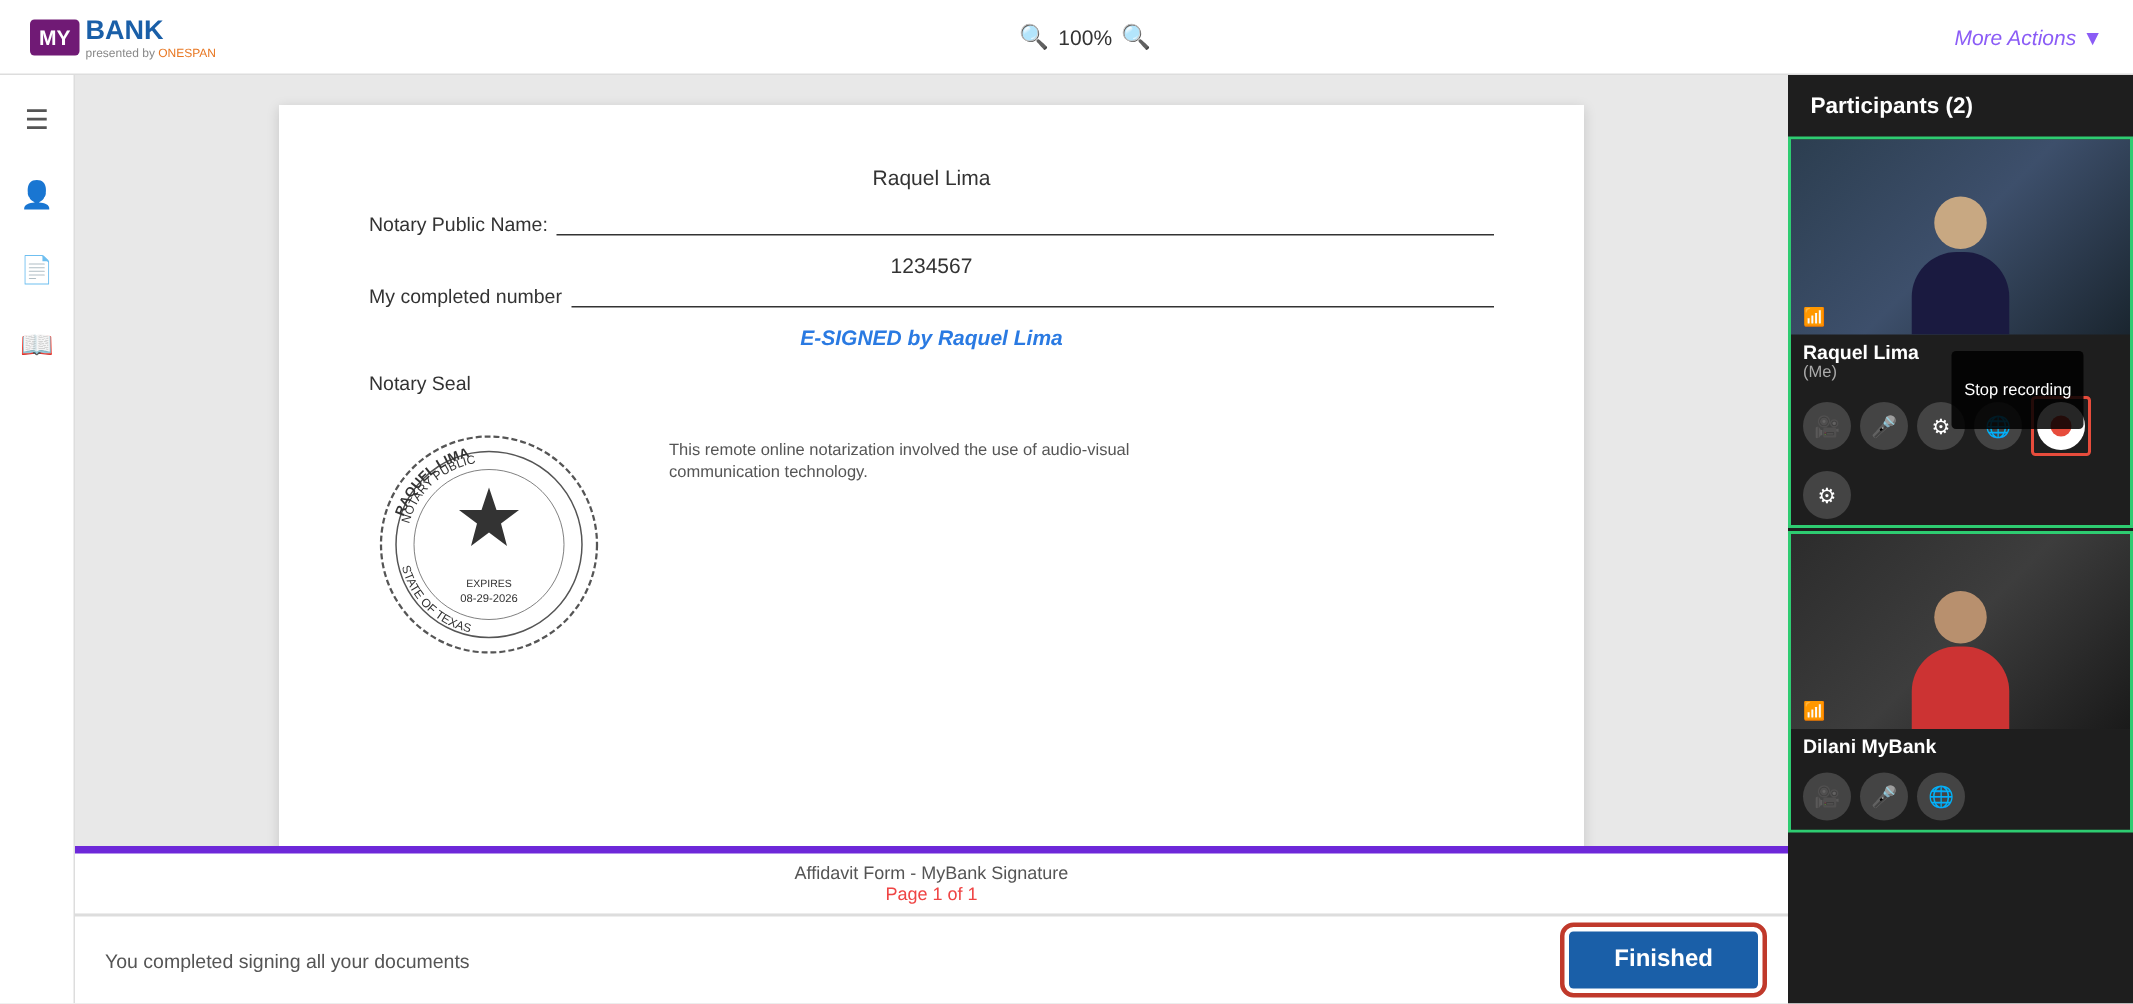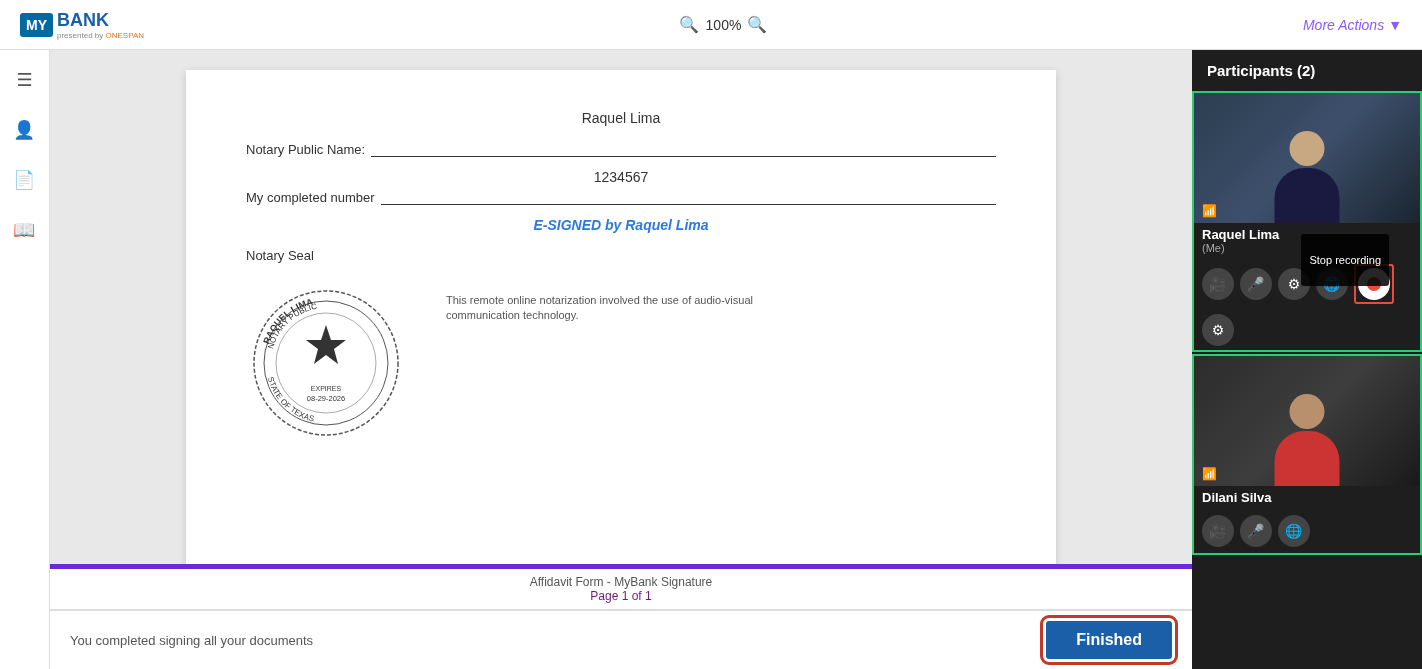--- a/index.html
+++ b/index.html
@@ -12,21 +12,21 @@
       display: flex;
       align-items: center;
       justify-content: space-between;
       border-bottom: 1px solid #ddd;
       padding: 0 20px;
       flex-shrink: 0;
       z-index: 10;
     }
     .topbar-left { display: flex; align-items: center; }
     .logo-container { display: flex; align-items: center; gap: 4px; }
-    .logo-my { background: #0369a1; color: #fff; font-weight: bold; font-size: 14px; padding: 4px 6px; border-radius: 3px; }
+    .logo-my { background: #701a75; color: #fff; font-weight: bold; font-size: 14px; padding: 4px 6px; border-radius: 3px; }
     .logo-bank { color: #1a5fa8; font-weight: bold; font-size: 18px; }
     .logo-subtitle { font-size: 8px; color: #888; display: block; }
     .logo-onespan { color: #e87722; font-size: 8px; }
 
     .topbar-center { display: flex; align-items: center; gap: 8px; }
     .zoom-level { display: flex; align-items: center; gap: 6px; }
     .zoom-icon { color: #555; font-size: 16px; cursor: pointer; }
     .zoom-value { font-size: 14px; color: #333; }
 
     .topbar-right { display: flex; align-items: center; gap: 8px; }
@@ -127,21 +127,21 @@
       background: #fff;
       border-top: 5px solid #6d28d9;
       padding: 6px 20px;
       display: flex;
       justify-content: flex-start;
       align-items: center;
       flex-shrink: 0;
       flex-direction: column;
     }
     .doc-form-name { font-size: 12px; color: #555; }
-    .doc-page-num { font-size: 12px; color: #701a75; }
+    .doc-page-num { font-size: 12px; color: #ef4444; }
 
     
     .bottom-bar {
       background: #fff;
       border-top: 2px solid #ddd;
       padding: 10px 20px;
       display: flex;
       align-items: center;
       justify-content: space-between;
       flex-shrink: 0;
@@ -479,21 +479,21 @@
 
     <div class="participant-card" style="border-color:#2ecc71;">
       <div class="video-thumbnail video-dilani">
         <div class="person-figure">
           <div class="person-head dilani-head"></div>
           <div class="person-body dilani-body"></div>
         </div>
         <div class="video-bar-icon">📶</div>
       </div>
       <div class="participant-info">
-        <div class="participant-name">Dilani Silva</div>
+        <div class="participant-name">Dilani MyBank</div>
       </div>
       <div class="controls-row">
         <button class="ctrl-btn">🎥</button>
         <button class="ctrl-btn">🎤</button>
         <button class="ctrl-btn">🌐</button>
       </div>
     </div>
 
   </div>
 

